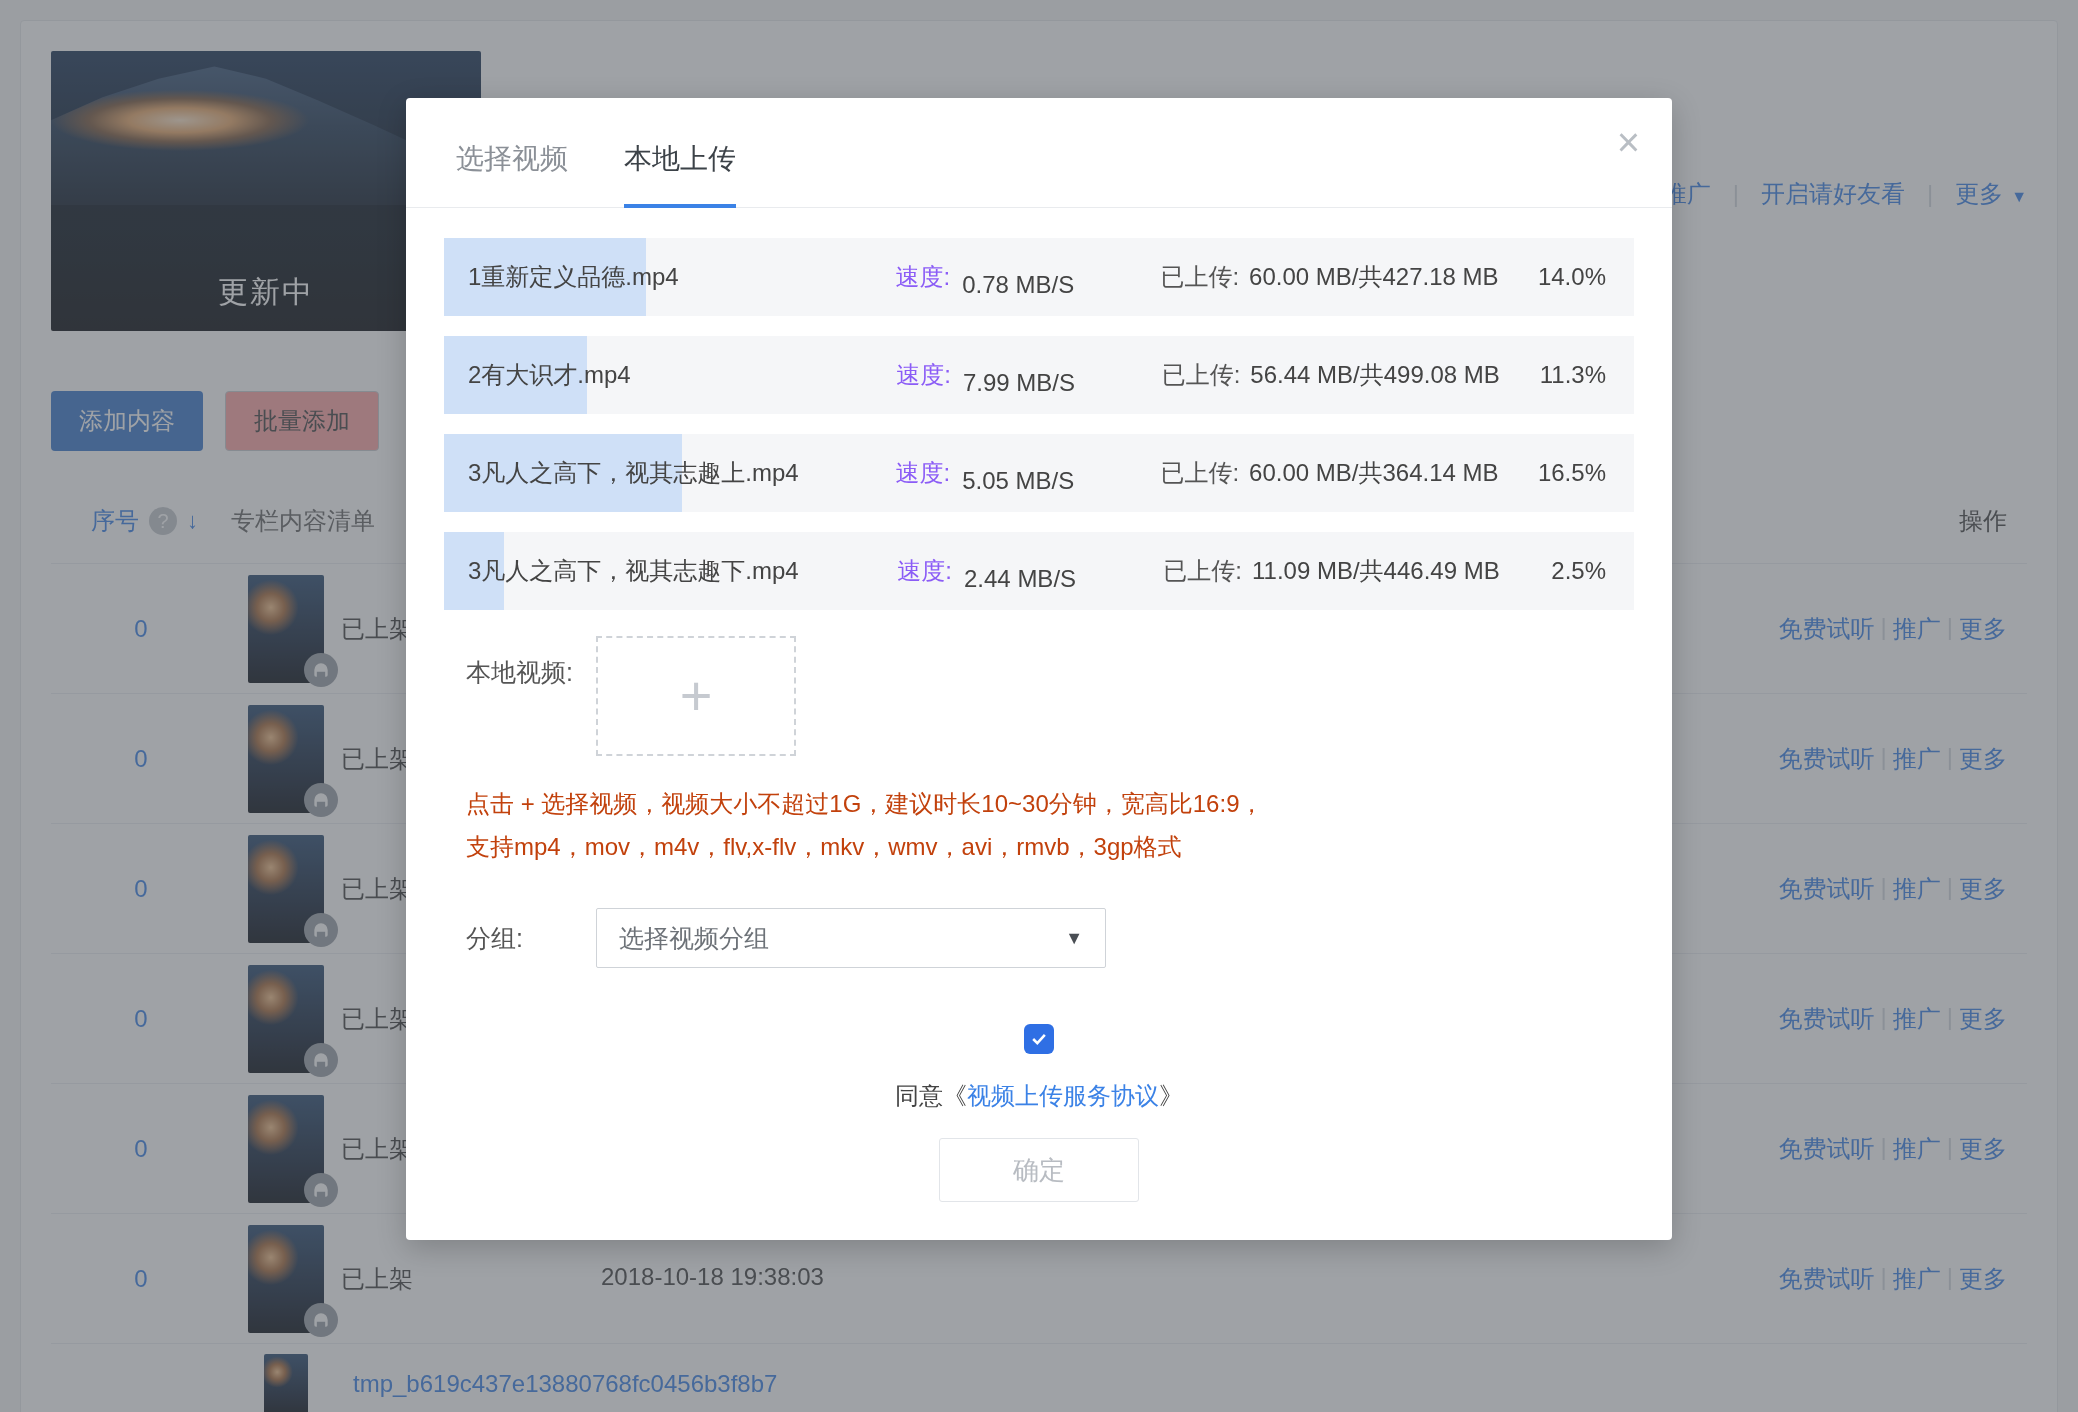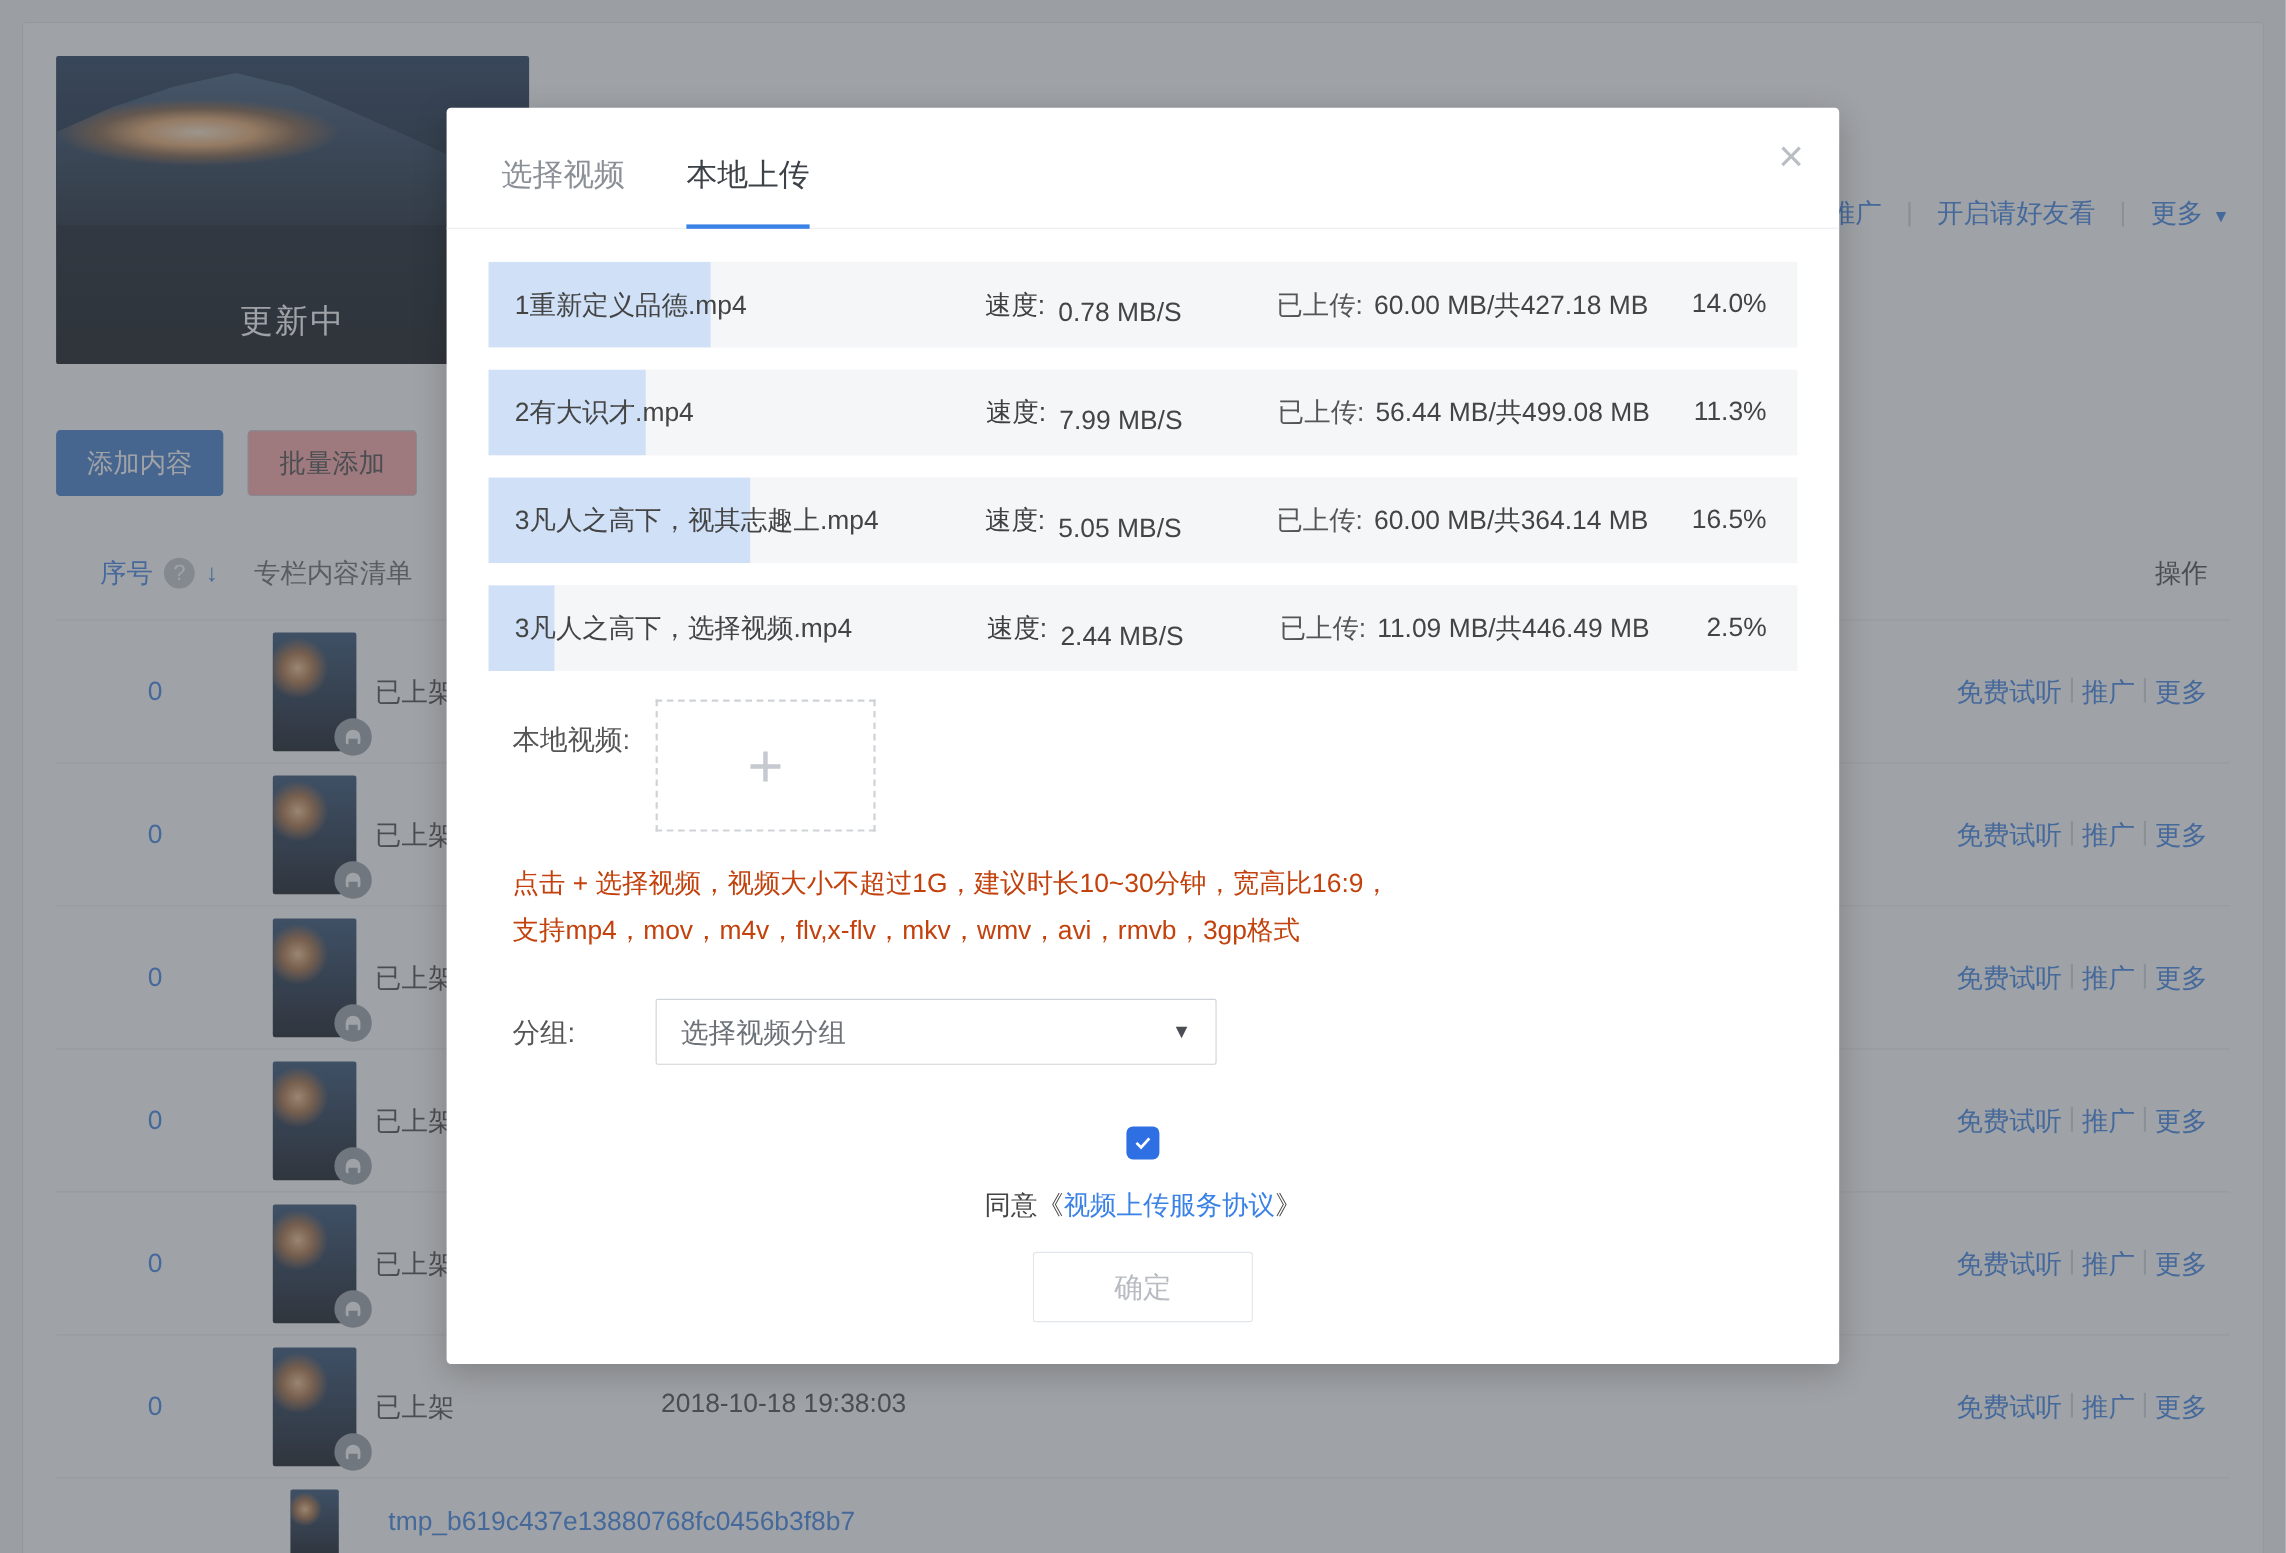--- a/index.html
+++ b/index.html
@@ -122,21 +122,21 @@
     display:flex; align-items:center;
     font-size:24px; color:#444;
     overflow:hidden;
   }
   .upload-fill{
     position:absolute; left:0; top:0; bottom:0;
     background:#cfe0f7;
   }
   .upload-row > .cell{ position:relative; z-index:1;}
   .u-name{ width:420px; padding-left:24px; white-space:nowrap; overflow:hidden; text-overflow:ellipsis;}
-  .u-speed-l{ width:88px; text-align:right; color:#404040;}
+  .u-speed-l{ width:88px; text-align:right; color:#8b5cf6;}
   .u-speed-v{ width:170px; padding-left:12px;margin-top:16px;}
   .u-up-l{ width:120px; text-align:right; color:#555;}
   .u-up-v{ width:300px; padding-left:10px;}
   .u-pct{ flex:1; text-align:right; padding-right:28px;}
   .form-area{ padding:26px 60px 0 60px;}
   .form-row{ display:flex; align-items:flex-start; margin-bottom:26px;}
   .form-label{ width:130px; font-size:25px; color:#555; padding-top:20px;}
   .dropzone{
     width:200px; height:120px; border:2px dashed #cfd3d8;
     display:flex; align-items:center; justify-content:center;
@@ -381,21 +381,21 @@
     <div class="upload-fill" style="width:20%"></div>
     <div class="cell u-name">3凡人之高下，视其志趣上.mp4</div>
     <div class="cell u-speed-l">速度:</div>
     <div class="cell u-speed-v">5.05 MB/S</div>
     <div class="cell u-up-l">已上传:</div>
     <div class="cell u-up-v">60.00 MB/共364.14 MB</div>
     <div class="cell u-pct">16.5%</div>
         </div>
         <div class="upload-row">
     <div class="upload-fill" style="width:5%"></div>
-    <div class="cell u-name">3凡人之高下，选择视频.mp4</div>
+    <div class="cell u-name">3凡人之高下，视其志趣下.mp4</div>
     <div class="cell u-speed-l">速度:</div>
     <div class="cell u-speed-v">2.44 MB/S</div>
     <div class="cell u-up-l">已上传:</div>
     <div class="cell u-up-v">11.09 MB/共446.49 MB</div>
     <div class="cell u-pct">2.5%</div>
         </div>
       </div>
 
     <div class="form-area">
       <div class="form-row">

